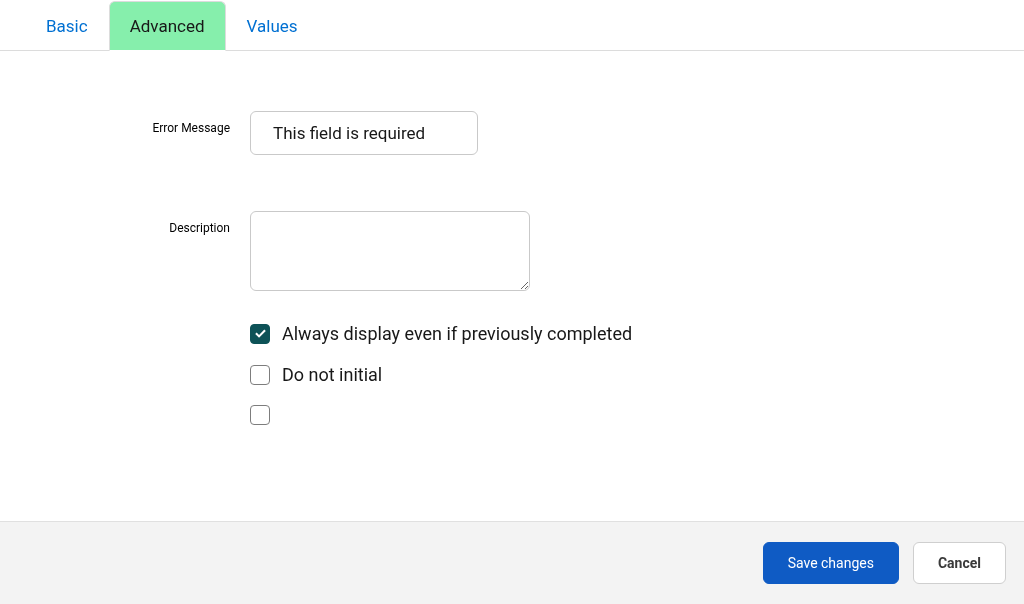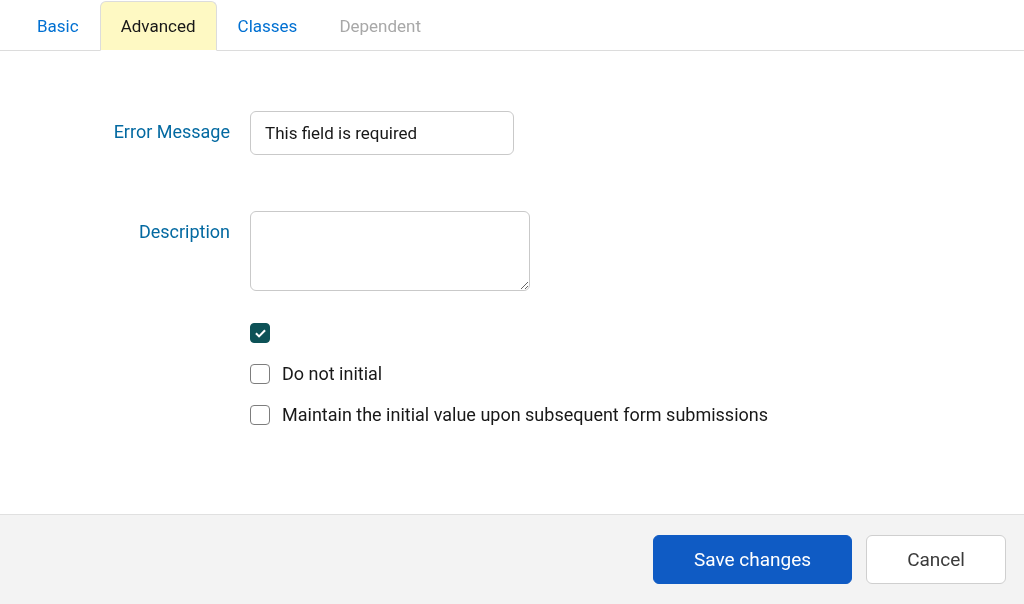--- a/index.html
+++ b/index.html
@@ -13,67 +13,67 @@
       color: #181818;
       background: #ffffff;
       width: 1024px;
       height: 604px;
       position: relative;
       overflow: hidden;
     }
     .tabs {
       display: flex;
       border-bottom: 1px solid #dcdcdc;
-      padding-left: 16px;
+      padding-left: 25px;
     }
     .tab {
       padding: 14px 20px;
       font-size: 17px;
       cursor: pointer;
       color: #0070d2;
       border: 1px solid transparent;
       border-bottom: none;
       position: relative;
       top: 1px;
       background: transparent;
     }
     .tab.active {
       color: #181818;
       border: 1px solid #dcdcdc;
       border-bottom: 1px solid #ffffff;
       border-radius: 6px 6px 0 0;
-      background: #fef9c3;
+      background: #86efac;
     }
     .tab.disabled {
       color: #a8a8a8;
       cursor: default;
     }
     .form-area {
       padding: 60px 20px 20px 20px;
     }
     .form-row {
       display: flex;
       align-items: flex-start;
       margin-bottom: 28px;
     }
     .form-label {
       width: 230px;
       text-align: right;
       padding-right: 20px;
       padding-top: 10px;
-      font-size: 18px;
-      color: #0369a1;
+      font-size: 12px;
+      color: #000000;
     }
     .form-control-wrap {
       flex: 0 0 auto;
     }
     .text-input {
-      width: 264px;
+      width: 228px;
       height: 44px;
-      padding: 8px 14px;
+      padding: 8px 22px;
       font-size: 17px;
       border: 1px solid #c9c9c9;
       border-radius: 6px;
       font-family: inherit;
       color: #181818;
     }
     .textarea-input {
       width: 280px;
       height: 80px;
       padding: 8px 14px;
@@ -125,46 +125,46 @@
       left: 0;
       right: 0;
       background: #f3f3f3;
       border-top: 1px solid #e0e0e0;
       padding: 20px 18px;
       display: flex;
       justify-content: flex-end;
       gap: 14px;
     }
     .btn {
-      padding: 12px 40px;
-      font-size: 19px;
+      padding: 12px 24px;
+      font-size: 14px;
       border-radius: 6px;
       cursor: pointer;
       font-family: inherit;
       border: 1px solid transparent;
     }
     .btn-primary {
       background: #0f5bc4;
       color: #ffffff;
       border-color: #0f5bc4;
     }
     .btn-secondary {
       background: #ffffff;
       color: #3a3a3a;
       border: 1px solid #cfcfcf;
+      font-weight: bold;
     }
   </style>
 </head>
 <body>
 
 <div class="tabs">
   <div class="tab">Basic</div>
   <div class="tab active">Advanced</div>
-  <div class="tab">Classes</div>
-  <div class="tab disabled">Dependent</div>
+  <div class="tab">Values</div>
 </div>
 
 <div class="form-area">
 
   <div class="form-row">
     <div class="form-label">Error Message</div>
     <div class="form-control-wrap">
       <input type="text" class="text-input" value="This field is required" style="">
     </div>
   </div>
@@ -178,34 +178,34 @@
       <textarea class="textarea-input" style=""></textarea>
     </div>
   </div>
 
   <div class="checkbox-row">
     <div class="checkbox-box checked">
       <svg viewBox="0 0 16 16">
           <path fill="#ffffff" d="M6.2 13.3 1.5 8.6l1.8-1.8 2.9 2.9 6.5-6.5 1.8 1.8z"></path>
         </svg>
     </div>
+    <div class="checkbox-label">Always display even if previously completed</div>
   </div>
 
   <div class="checkbox-row">
     <div class="checkbox-box">
       
     </div>
     <div class="checkbox-label">Do not initial</div>
   </div>
 
   <div class="checkbox-row">
     <div class="checkbox-box">
       
     </div>
-    <div class="checkbox-label">Maintain the initial value upon subsequent form submissions</div>
   </div>
 
 </div>
 
 <div class="footer">
   <button class="btn btn-primary">Save changes</button>
   <button class="btn btn-secondary">Cancel</button>
 </div>
 
 </body></html>

